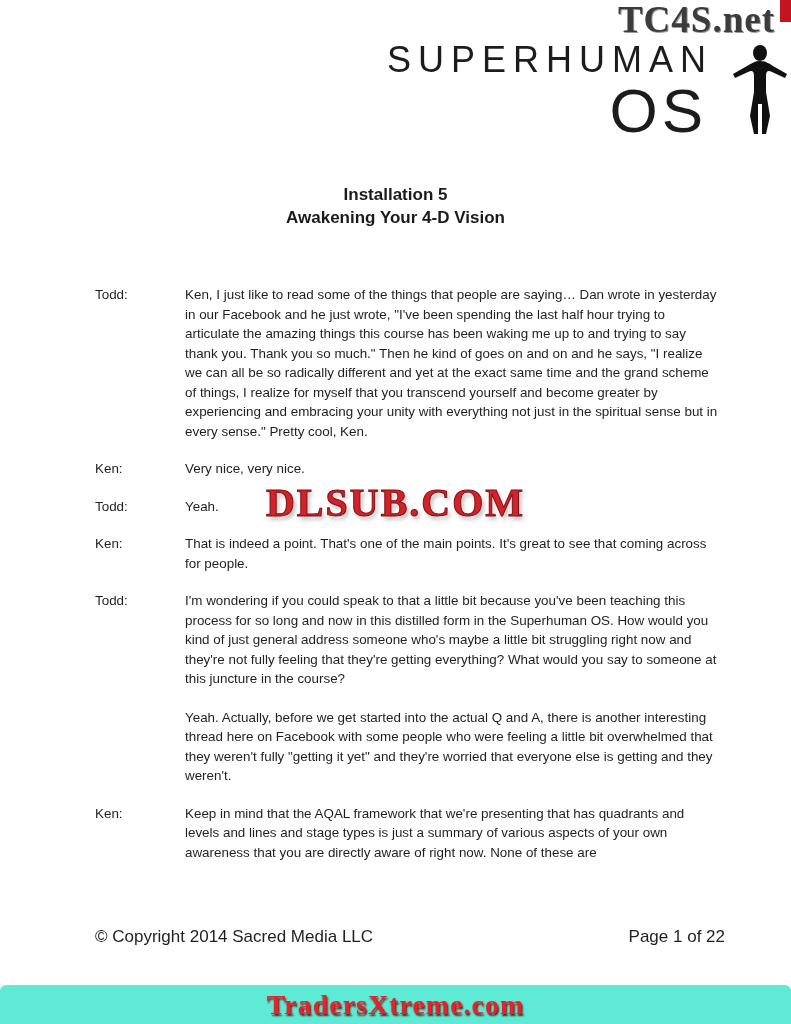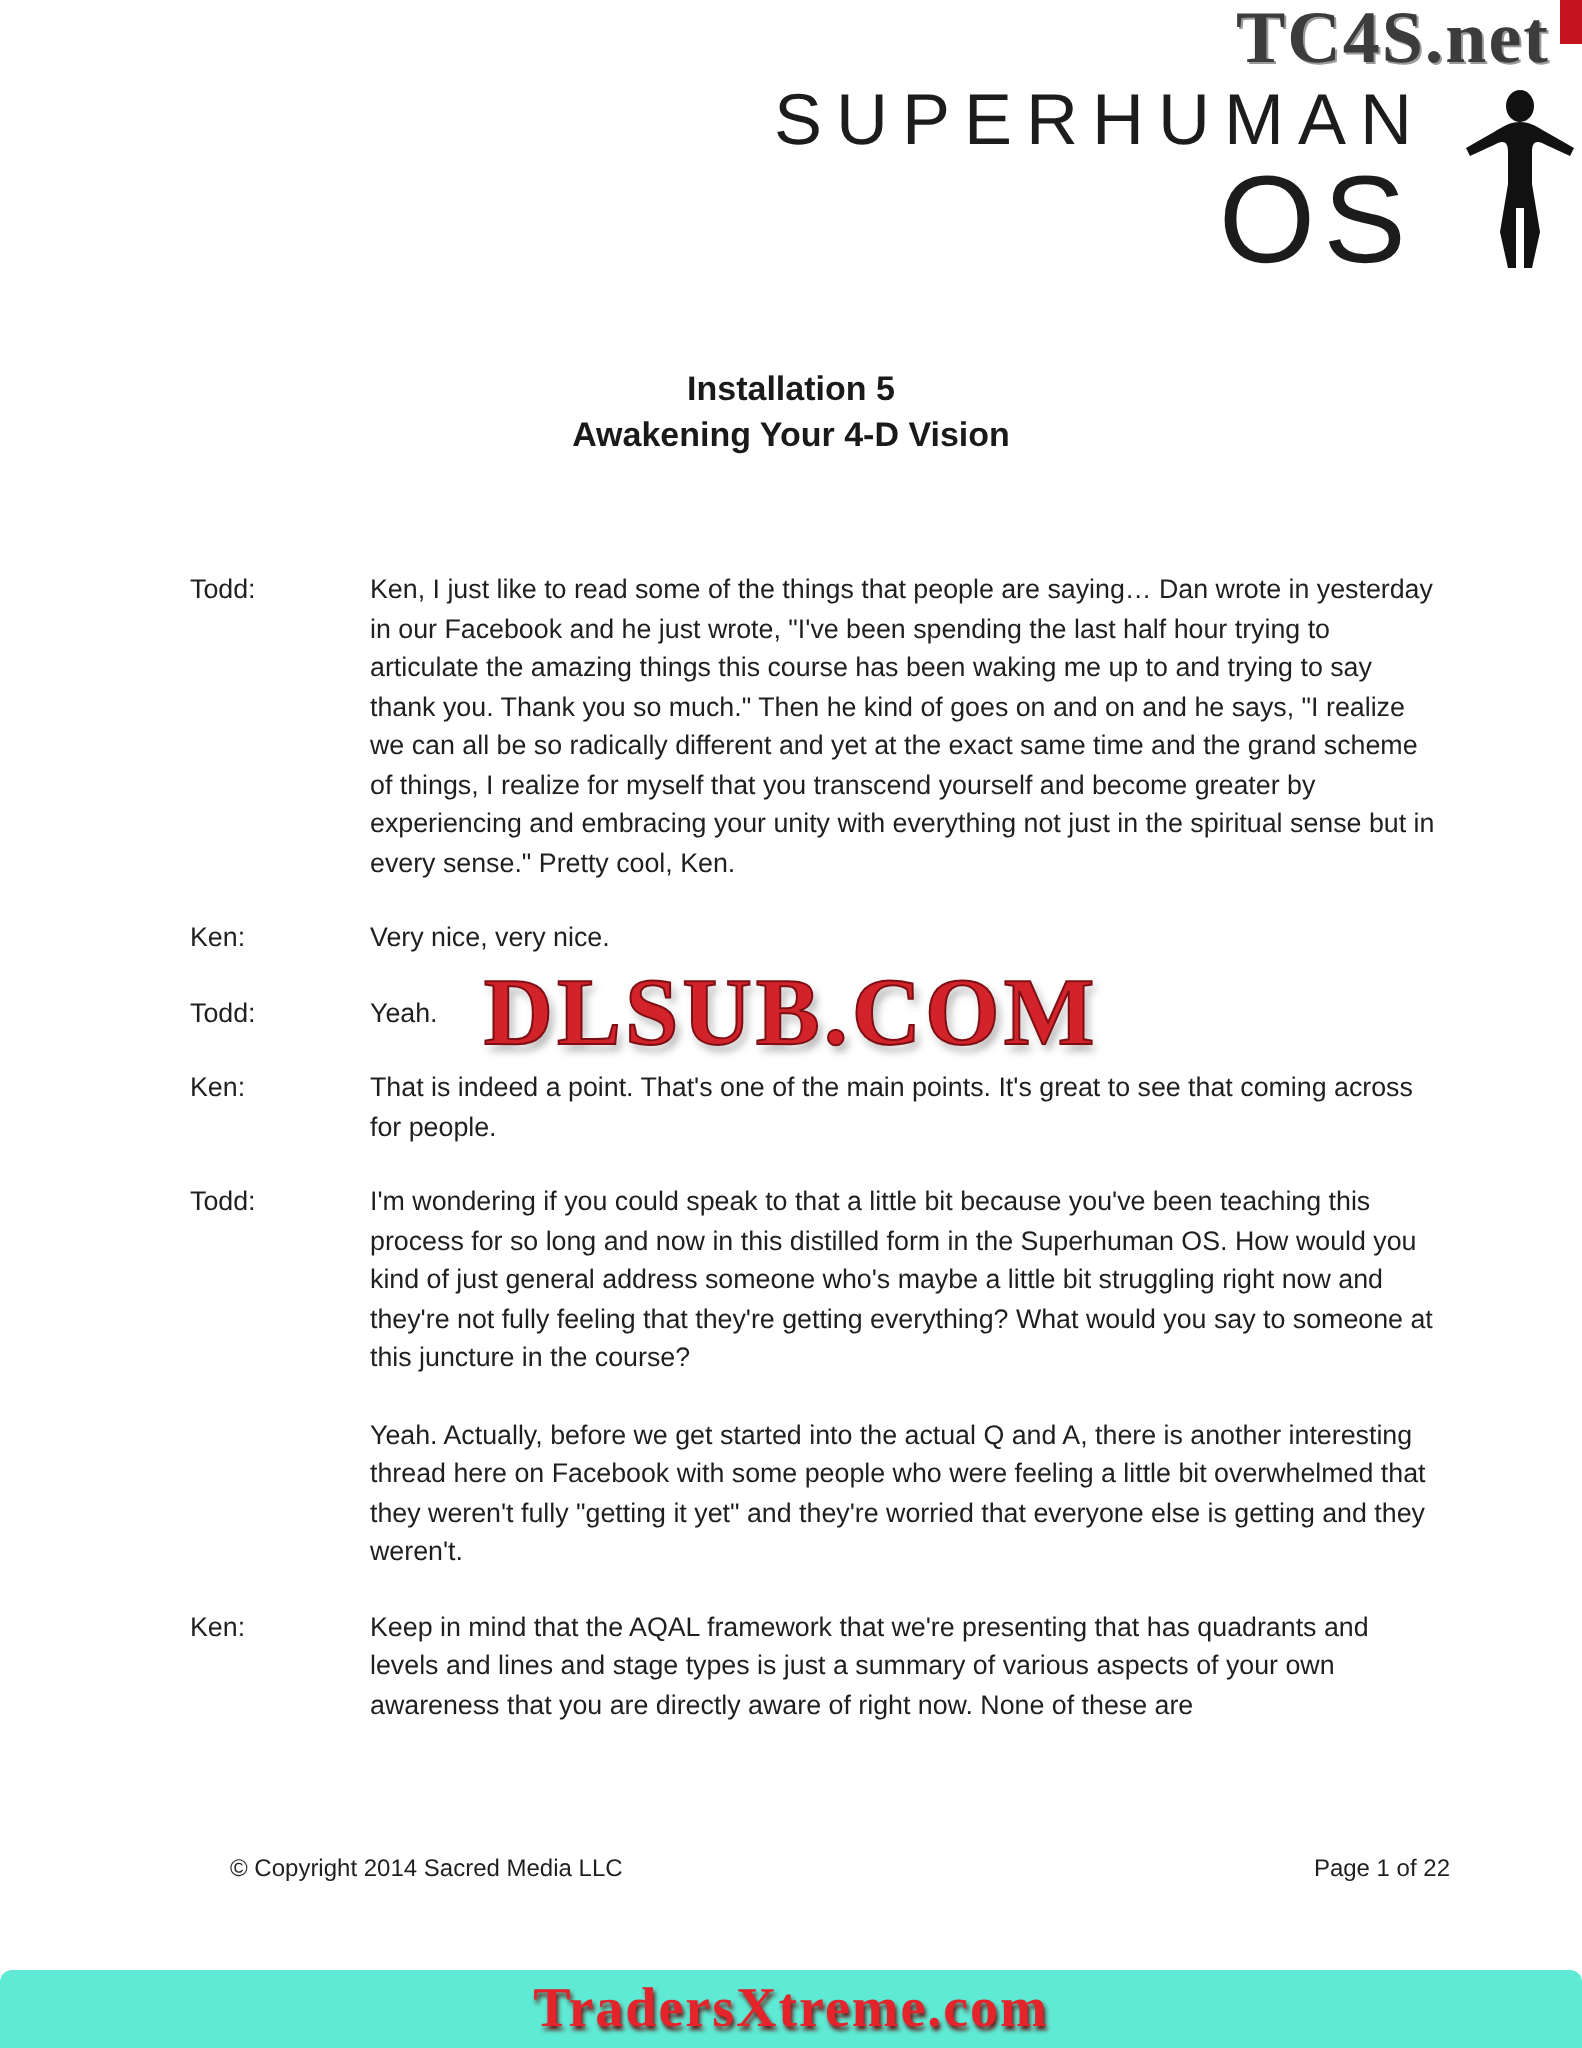--- a/index.html
+++ b/index.html
@@ -68,32 +68,32 @@
   }
   .dtext p{
     margin:0;font-size:13.4px;line-height:19.5px;color:#1f1f1f;
   }
   .dtext p + p{margin-top:19px;}
 
   
   .wm-center{
     position:absolute;top:479px;left:50%;transform:translateX(-50%);
     font-family:"Liberation Serif", serif;
-    font-size:48px;font-weight:900;letter-spacing:2px;
+    font-size:40px;font-weight:900;letter-spacing:2px;
     color:#d2232a;
     -webkit-text-stroke:1px #7d0e14;
     text-shadow:0 0 5px rgba(255,255,255,.95), 2px 3px 4px rgba(90,90,90,.55);
     white-space:nowrap;
   }
 
   
   .footer{
     position:absolute;top:927px;left:95px;right:66px;
     display:flex;justify-content:space-between;
-    font-size:12px;color:#1f1f1f;margin-left:20px;
+    font-size:17px;color:#1f1f1f;
   }
 
   
   .bottom-bar{
     position:absolute;left:0;right:0;bottom:0;height:39px;
     background:#5eead4;
     display:flex;align-items:center;justify-content:center;
     border-radius:6px 6px 0 0;
   }
   .bottom-bar span{

